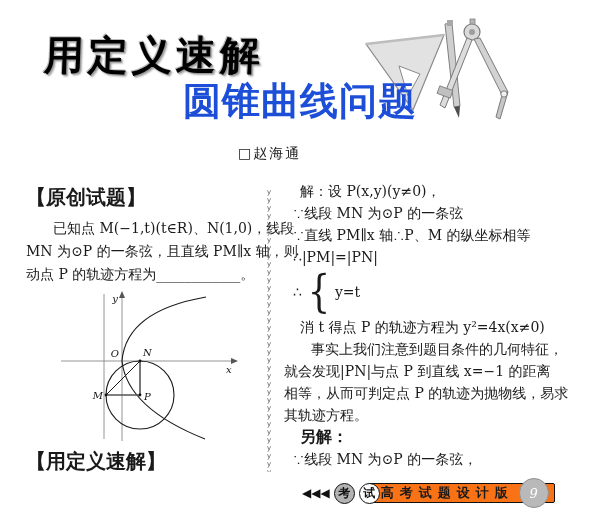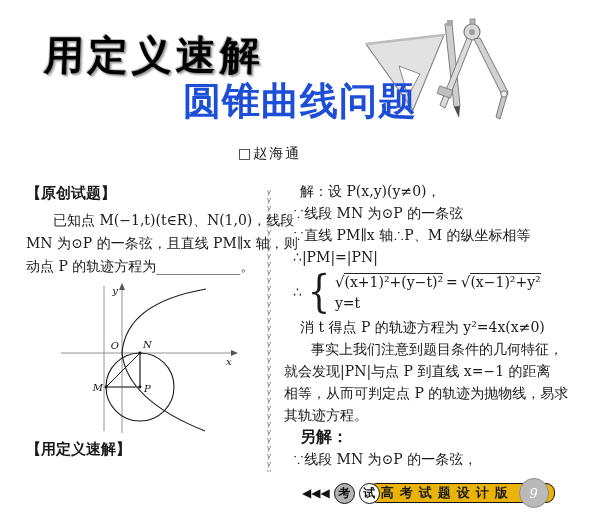--- a/index.html
+++ b/index.html
@@ -17,21 +17,21 @@
             letter-spacing:1px; z-index:3; }
   .author { position:absolute; left:238px; top:145px; font-size:14px; letter-spacing:2px; }
 
   
   .illus { position:absolute; left:350px; top:18px; z-index:2; }
 
   
   .left-col { position:absolute; left:26px; top:184px; width:236px; }
   .right-col { position:absolute; left:284px; top:180px; width:302px; }
   .sec-h { font-family:"DejaVu Sans","Liberation Sans",sans-serif; font-weight:bold;
-           font-size:15px; margin-bottom:6px; }
+           font-size:20px; margin-bottom:6px; }
   .tline { font-size:14px; line-height:23px; white-space:nowrap; }
   .rline { font-size:14px; line-height:22px; white-space:nowrap; }
   .ind-s { padding-left:9px; }
   .ind-m { padding-left:16px; }
   .ind-l { padding-left:27px; }
   .bold { font-weight:bold; font-family:"DejaVu Sans","Liberation Sans",sans-serif; font-size:16px; }
 
   
   .figure { display:block; margin:4px 0 6px 33px; }
   .figure text { font-size:10px; font-style:italic; fill:#111;
@@ -56,22 +56,22 @@
   
   .footer { position:absolute; left:302px; top:477px; height:32px; display:flex; align-items:center; }
   .arrows { font-size:12px; letter-spacing:0px; color:#111;
             font-family:"DejaVu Sans","Liberation Sans",sans-serif; }
   .fc { width:21px; height:21px; border-radius:50%; border:1.5px solid #111;
         display:flex; align-items:center; justify-content:center;
         font-size:12px; font-weight:bold; z-index:2;
         font-family:"DejaVu Sans","Liberation Sans",sans-serif; }
   .fc1 { background:#b3b3b3; margin-left:4px; color:#111; }
   .fc2 { background:#fff; margin-left:4px; color:#111; }
-  .band { border:1.5px solid #111; border-radius:9px; height:20px; display:flex; align-items:center;
-          padding:0 40px 0 12px; margin-left:-12px; z-index:1; background:#eab308;
+  .band { border:1.5px solid #111; border-radius:2px; height:20px; display:flex; align-items:center;
+          padding:0 40px 0 12px; margin-left:-12px; z-index:1; background:#f97316;
           font-size:13px; font-weight:bold; letter-spacing:6px;
           font-family:"DejaVu Sans","Liberation Sans",sans-serif; }
   .pgc { width:30px; height:30px; border-radius:50%; background:#b9b9b9; border:1px solid #8f8f8f;
          display:flex; align-items:center; justify-content:center; margin-left:-36px; z-index:2;
          color:#fff; font-size:13px; font-style:italic; }
 </style>
 </head>
 <body>
 
 <div class="page">
@@ -181,23 +181,20 @@
   <div class="right-col">
     <div class="rline ind-m">解：设 P(x,y)(y≠0)，</div>
     <div class="rline ind-s">∵线段 MN 为⊙P 的一条弦</div>
     <div class="rline ind-s">∵直线 PM∥x 轴∴P、M 的纵坐标相等</div>
     <div class="rline ind-s">∴|PM|=|PN|</div>
 
     <div class="sysline">
       <span>∴</span>
       <span class="brace">{</span>
       <div class="sysrows">
-        <div class="sr1">
-          <span class="radsign">√</span><span class="radbody">(x+1)²+(y−t)²</span><span class="eqs">=</span><span class="radsign">√</span><span class="radbody">(x−1)²+y²</span>
-        </div>
         <div class="sr2">y=t</div>
       </div>
     </div>
 
     <div class="rline ind-m">消 t 得点 P 的轨迹方程为 y²=4x(x≠0)</div>
     <div class="rline ind-l">事实上我们注意到题目条件的几何特征，</div>
     <div class="rline">就会发现|PN|与点 P 到直线 x=−1 的距离</div>
     <div class="rline">相等，从而可判定点 P 的轨迹为抛物线，易求</div>
     <div class="rline">其轨迹方程。</div>
     <div class="rline ind-m bold">另解：</div>

